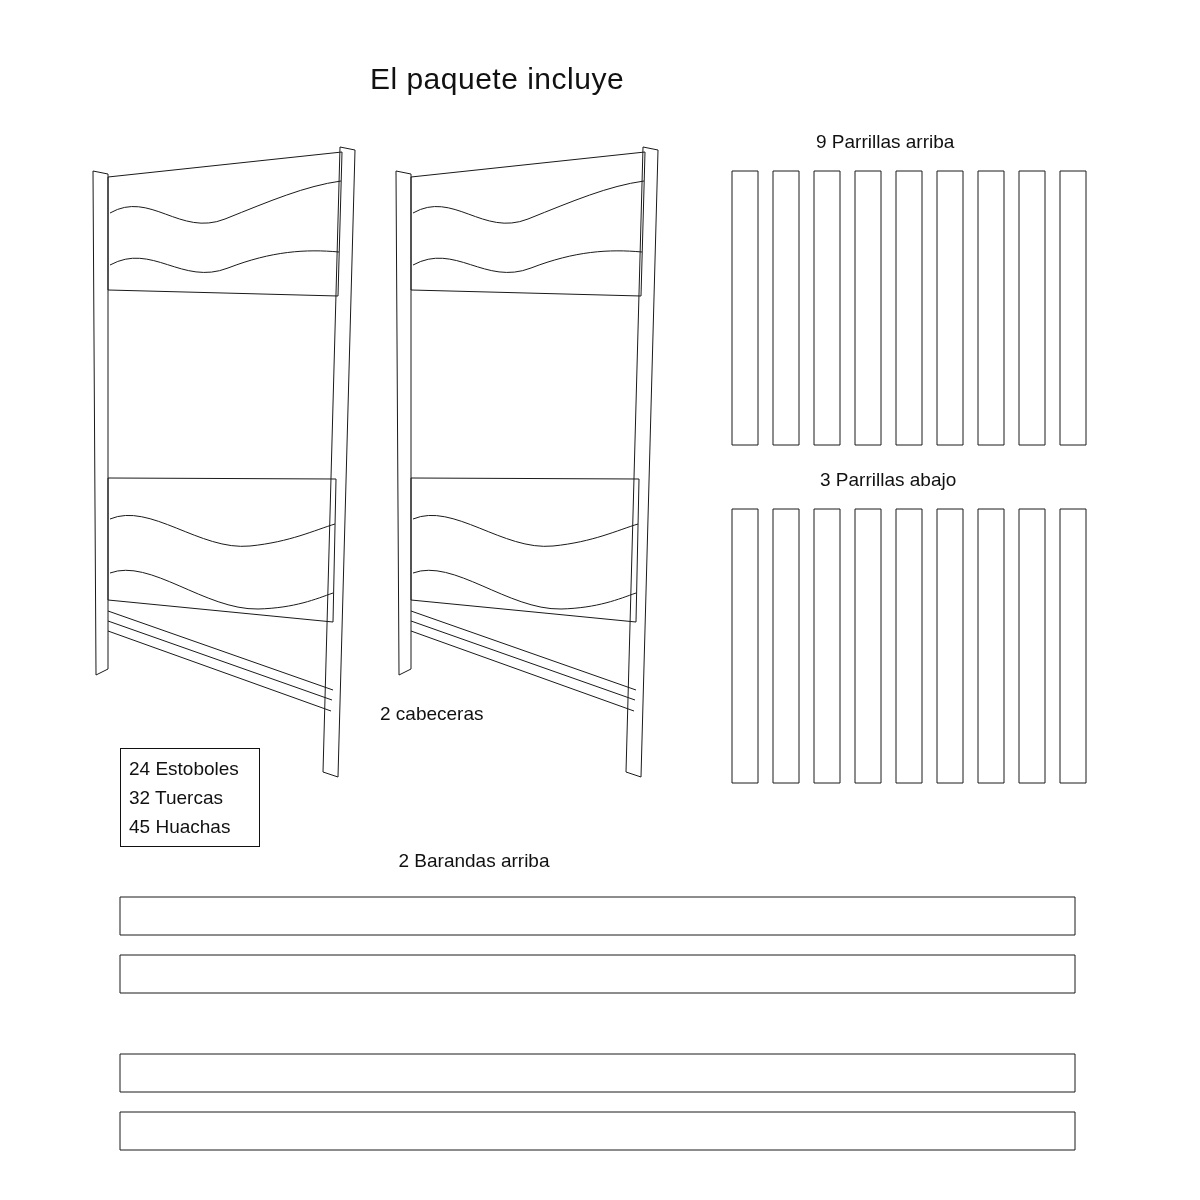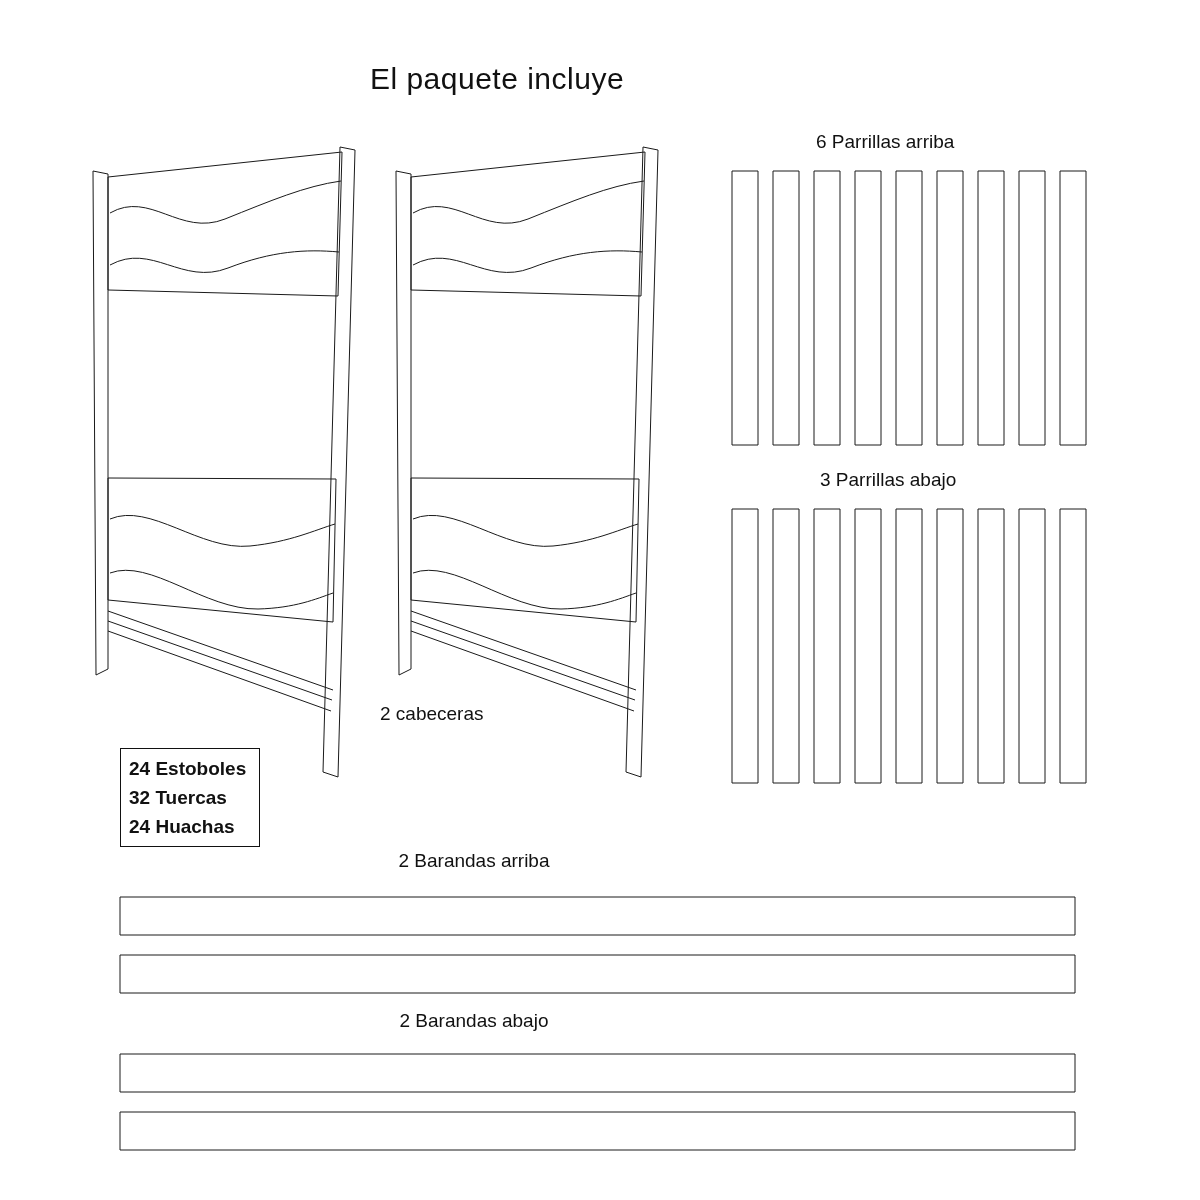--- a/index.html
+++ b/index.html
@@ -52,21 +52,20 @@
     height: 99px;
     border: 1px solid #111;
     box-sizing: border-box;
     padding: 5px 0 0 8px;
   }
   .parts-box div {
     font-size: 19px;
     line-height: 29px;
     color: #111;
     white-space: nowrap;
-    font-weight: bold;
   }
   svg.draw {
     position: absolute;
     left: 0;
     top: 0;
     width: 1200px;
     height: 1200px;
   }
   svg.draw * {
     vector-effect: non-scaling-stroke;
@@ -160,29 +159,28 @@
       <rect class="pc" x="120" y="897" width="955" height="38"></rect>
       <rect class="pc" x="120" y="955" width="955" height="38"></rect>
     </g>
 
     <g>
       <rect class="pc" x="120" y="1054" width="955" height="38"></rect>
       <rect class="pc" x="120" y="1112" width="955" height="38"></rect>
     </g>
   </svg>
 
-  <div class="caption" style="left:816px; top:131px;">6 Parrillas arriba</div>
+  <div class="caption" style="left:816px; top:131px;">9 Parrillas arriba</div>
 
   <div class="caption" style="left:820px; top:469px;">3 Parrillas abajo</div>
 
   <div class="caption" style="left:380px; top:703px;">2 cabeceras</div>
 
   <div class="caption center" style="top:850px;">2 Barandas arriba</div>
 
-  <div class="caption center" style="top:1010px;">2 Barandas abajo</div>
 
   <div class="parts-box">
     <div>24 Estoboles</div>
     <div>32 Tuercas</div>
-    <div>24 Huachas</div>
+    <div>45 Huachas</div>
   </div>
 
 </div>
 
 </body></html>

